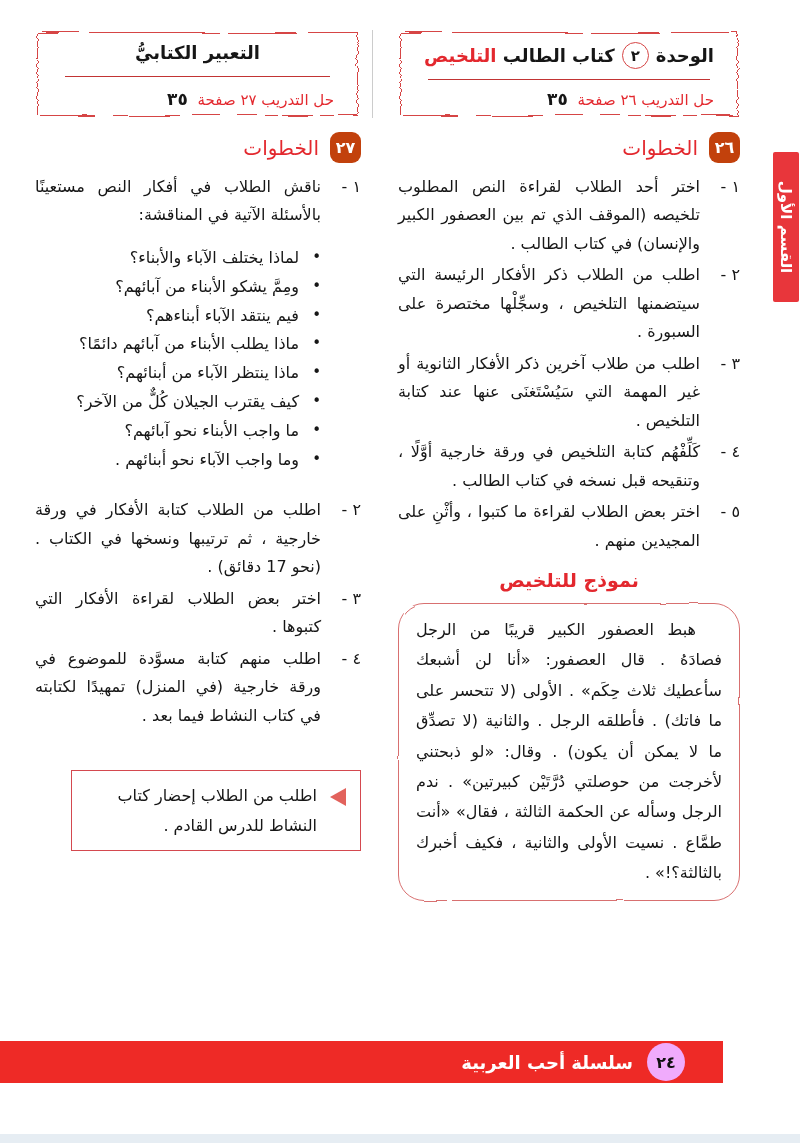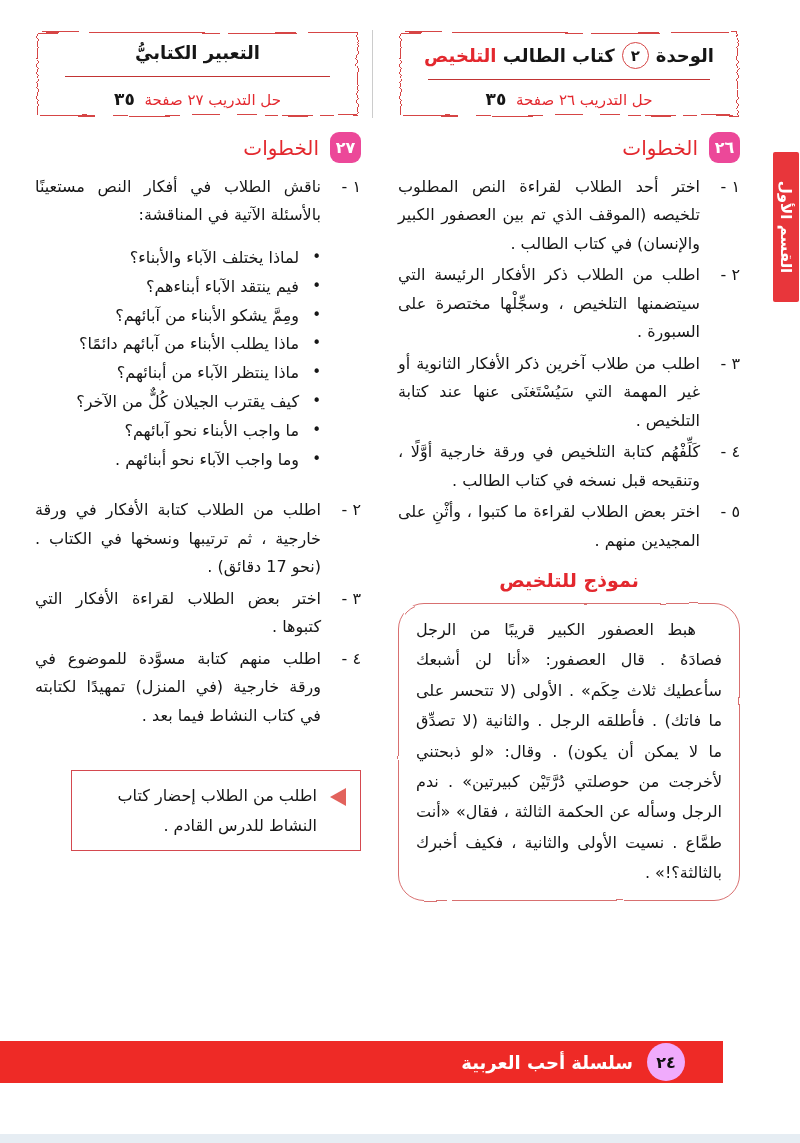--- a/index.html
+++ b/index.html
@@ -20,39 +20,39 @@
   .hdr-left{left:35px;width:325px;}
   .hdr-inner{position:relative;height:100%;box-sizing:border-box;
     padding:12px 26px 9px;display:flex;flex-direction:column;justify-content:space-between;}
   .hdr-row1{display:flex;justify-content:space-between;align-items:center;font-size:18px;}
   .hdr-row1-center{justify-content:center;}
   .hdr-group{display:flex;align-items:center;gap:7px;}
   .unit-circle{display:inline-flex;width:27px;height:27px;border-radius:50%;
     border:1.8px solid #d64545;align-items:center;justify-content:center;
     font-weight:700;font-size:15px;color:#161616;background:#fff;box-sizing:border-box;}
   .hdr-sep{border-top:1.4px solid #c23434;margin:3px 4px;}
-  .hdr-row2{text-align:center;font-size:15px;color:#e3282e;}
+  .hdr-row2{text-align:right;font-size:15px;color:#e3282e;}
   .pgnum{color:#161616;font-size:17px;margin-right:5px;}
 
   
   .section-tab{position:absolute;right:1px;top:152px;width:26px;height:150px;
     background:#e8363b;border-radius:2px;}
   .tab-text{position:absolute;top:50%;left:50%;
     transform:translate(-50%,-50%) rotate(90deg);
     white-space:nowrap;color:#fff;font-weight:700;font-size:15px;}
 
   .divider{position:absolute;left:372px;top:30px;width:1px;height:88px;background:#cccccc;}
 
   
   .col{position:absolute;top:132px;}
   .col-right{right:60px;width:342px;}
   .col-left{left:35px;width:326px;}
 
   .sec-head{display:flex;align-items:center;gap:11px;margin-bottom:10px;}
-  .badge{display:inline-flex;width:31px;height:31px;border-radius:9px;background:#ec4899;
+  .badge{display:inline-flex;width:31px;height:31px;border-radius:9px;background:#c2410c;
     color:#fff;font-weight:700;font-size:16px;align-items:center;justify-content:center;}
   .sec-title{font-size:20px;font-weight:400;color:#e3282e;}
 
   .step{display:flex;margin-bottom:3px;font-size:16px;line-height:1.78;}
   .stepnum{flex:0 0 40px;}
   .steptext{flex:1;text-align:justify;}
 
   
   .qs{list-style:none;margin:14px 0 22px;padding:0 40px 0 0;font-size:16px;}
   .qs li{position:relative;padding-right:22px;line-height:1.8;}
@@ -179,22 +179,22 @@
     <span class="sec-title">الخطوات</span>
   </div>
 
   <div class="step">
     <span class="stepnum">١ -</span>
     <span class="steptext">ناقش الطلاب في أفكار النص مستعينًا بالأسئلة الآتية في المناقشة:</span>
   </div>
 
   <ul class="qs">
     <li>لماذا يختلف الآباء والأبناء؟</li>
+    <li>ومِمَّ يشكو الأبناء من آبائهم؟</li>
     <li>فيم ينتقد الآباء أبناءهم؟</li>
-    <li>ومِمَّ يشكو الأبناء من آبائهم؟</li>
     <li>ماذا يطلب الأبناء من آبائهم دائمًا؟</li>
     <li>ماذا ينتظر الآباء من أبنائهم؟</li>
     <li>كيف يقترب الجيلان كُلٌّ من الآخر؟</li>
     <li>ما واجب الأبناء نحو آبائهم؟</li>
     <li>وما واجب الآباء نحو أبنائهم .</li>
   </ul>
 
   <div class="step">
     <span class="stepnum">٢ -</span>
     <span class="steptext">اطلب من الطلاب كتابة الأفكار في ورقة خارجية ، ثم ترتيبها ونسخها في الكتاب . (نحو 17 دقائق) .</span>

